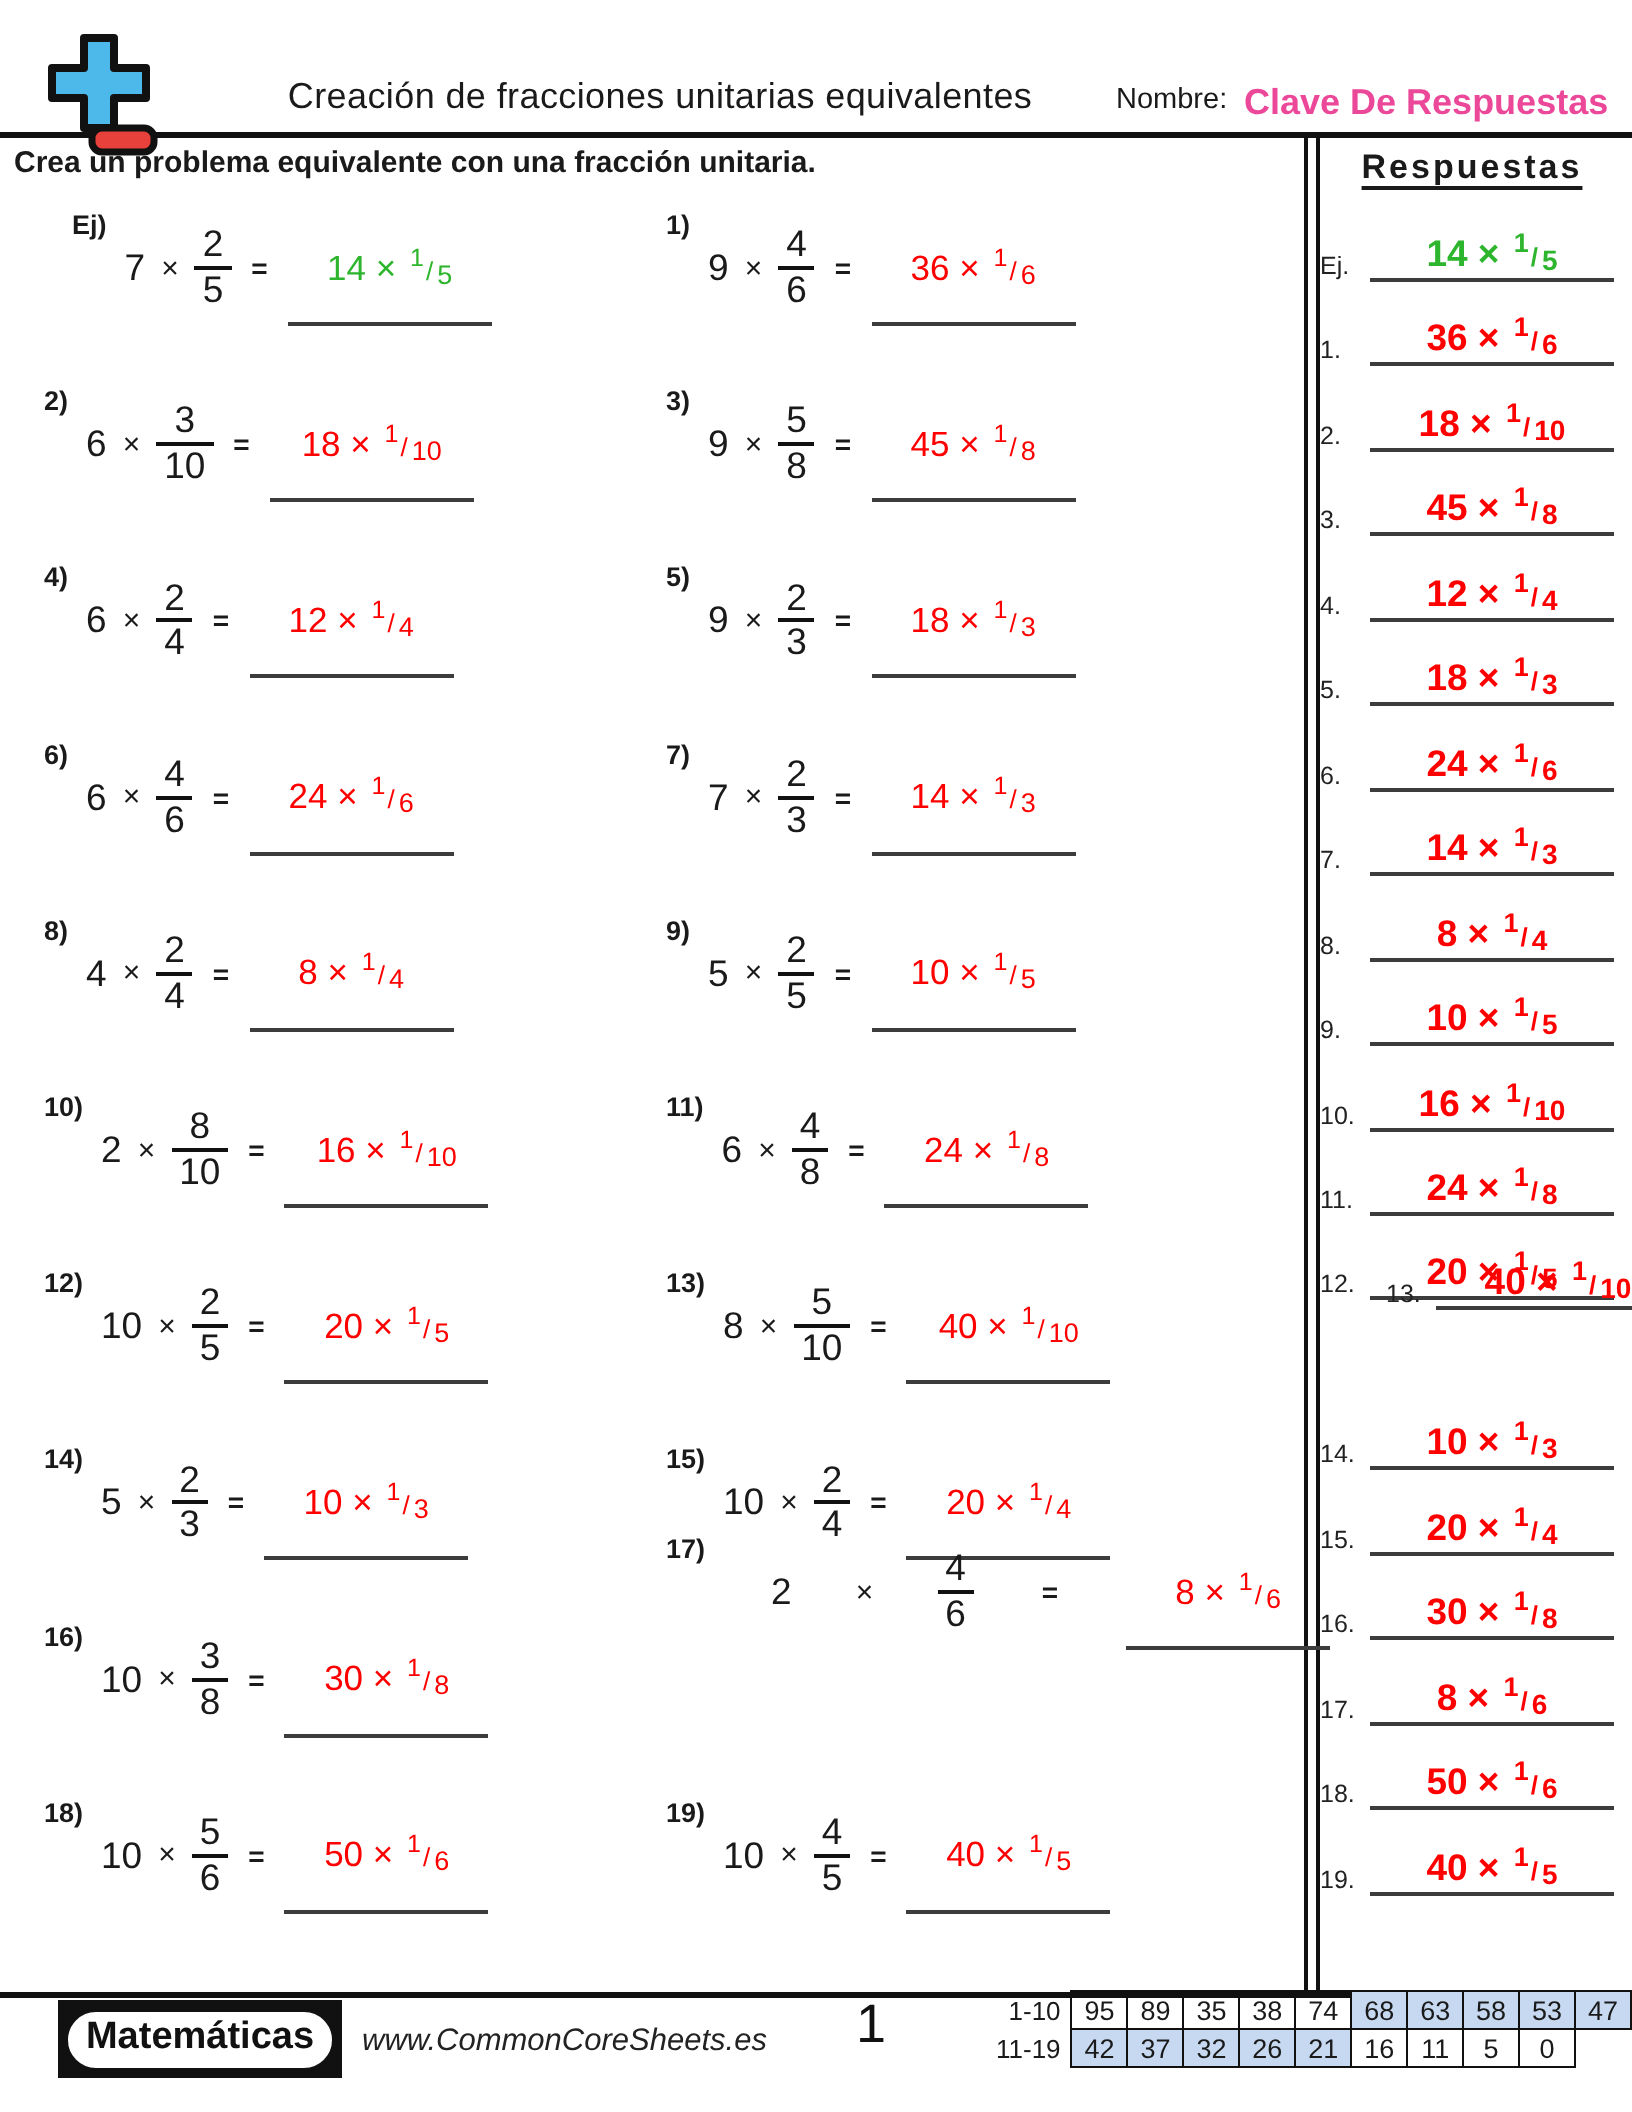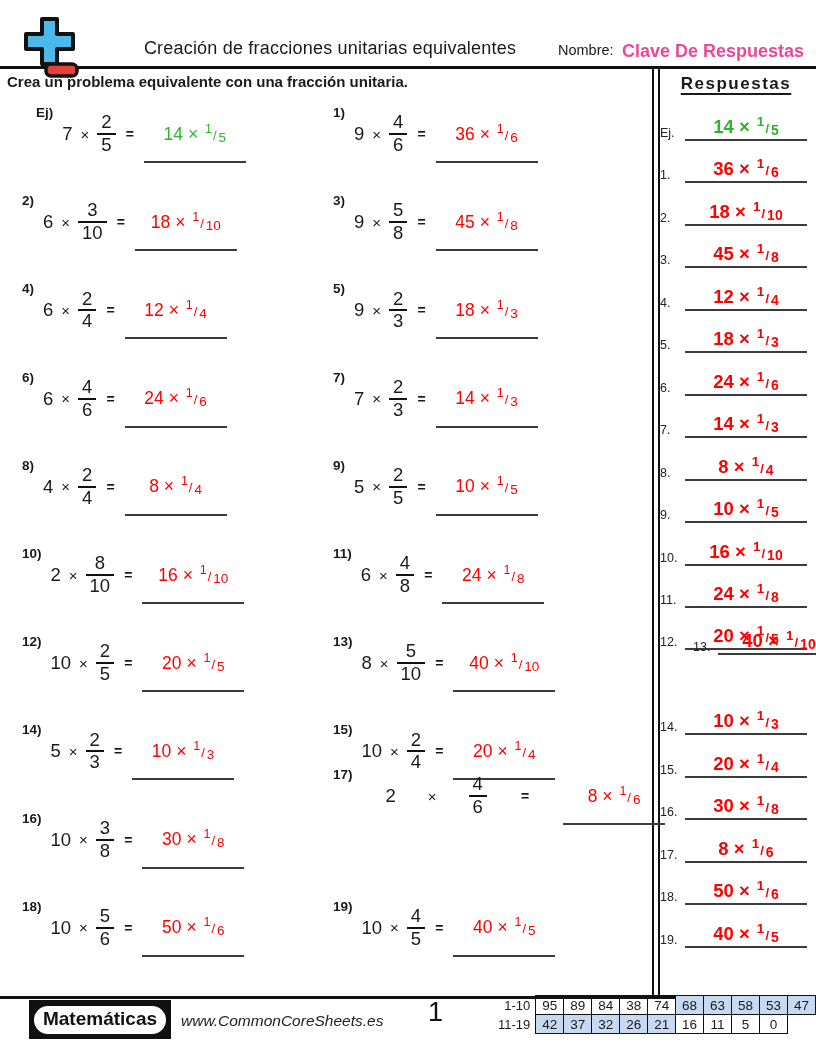--- a/index.html
+++ b/index.html
@@ -662,21 +662,21 @@
     <span class="brand-pill">Matemáticas</span>
   </div>
   <div class="site-url">www.CommonCoreSheets.es</div>
   <div class="page-num">1</div>
   <table class="score">
       <tbody id="score-body">
         <tr>
           <td class="lbl">1-10</td>
           <td>95</td>
           <td>89</td>
-          <td>84</td>
+          <td>35</td>
           <td>38</td>
           <td>74</td>
           <td class="blue">68</td>
           <td class="blue">63</td>
           <td class="blue">58</td>
           <td class="blue">53</td>
           <td class="blue">47</td>
         </tr>
         <tr>
           <td class="lbl">11-19</td>

